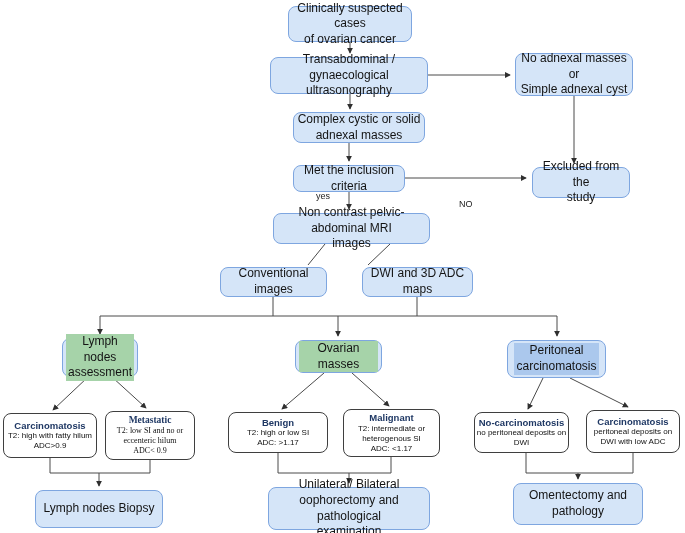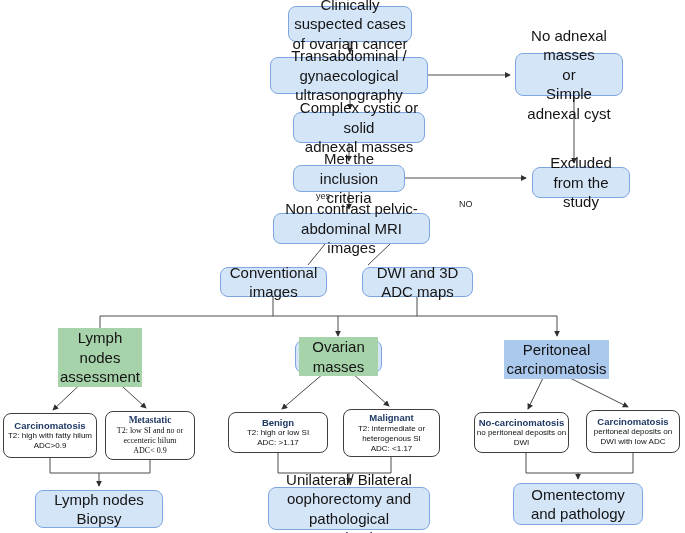--- a/index.html
+++ b/index.html
@@ -8,21 +8,21 @@
     font-family:"Liberation Sans", sans-serif; overflow:hidden;
   }
   svg.wires { position:absolute; left:0; top:0; width:685px; height:533px; }
   .box {
     position:absolute; box-sizing:border-box;
     display:flex; align-items:center; justify-content:center;
     text-align:center; white-space:pre-line;
   }
   .blue {
     background:#d5e5f8; border:1px solid #7ea6e0; border-radius:8px;
-    font-size:15px; line-height:1.3; color:#141414; padding:2px 3px;
+    font-size:12px; line-height:1.3; color:#141414; padding:2px 3px;
   }
   .white {
     background:#ffffff; border:1px solid #3f3f3f; border-radius:8px;
     flex-direction:column; padding:2px 1px; line-height:1.2;
   }
   .white .title { font-weight:bold; font-size:9.5px; color:#1f3864; white-space:pre-line; }
   .white .body  { font-size:8px; line-height:1.25; color:#101010; white-space:pre-line; }
   .hl-green { background:#a6d3a9; padding:0 2px; }
   .hl-blue  { background:#abc8ed; padding:0 2px; }
   .lbl { position:absolute; font-size:9px; color:#1c1c1c; }
@@ -79,21 +79,21 @@
       <line x1="578" y1="473" x2="578" y2="479" marker-end="url(#ah)"></line>
     </g>
   </svg>
 
   <div class="box blue" style="left:288px; top:6px;  width:124px; height:36px;">Clinically suspected cases
 of ovarian cancer</div>
 
   <div class="box blue" style="left:270px; top:57px; width:158px; height:37px;">Transabdominal / gynaecological
 ultrasonography</div>
 
-  <div class="box blue" style="left:515px; top:53px; width:108px; height:43px;">No adnexal masses
+  <div class="box blue" style="left:515px; top:53px; width:118px; height:43px;">No adnexal masses
 or
 Simple adnexal cyst</div>
 
   <div class="box blue" style="left:293px; top:112px; width:132px; height:31px;">Complex cystic or solid
 adnexal masses</div>
 
   <div class="box blue" style="left:293px; top:165px; width:112px; height:27px;">Met the inclusion criteria</div>
 
   <div class="lbl" style="left:316px; top:191px;">yes</div>
 

